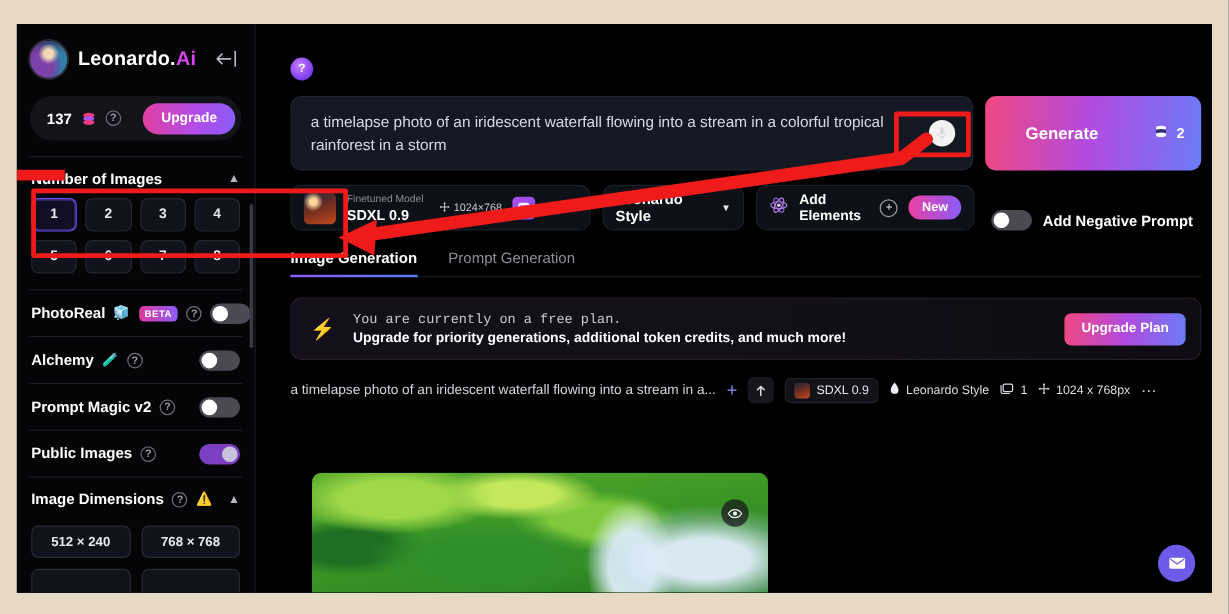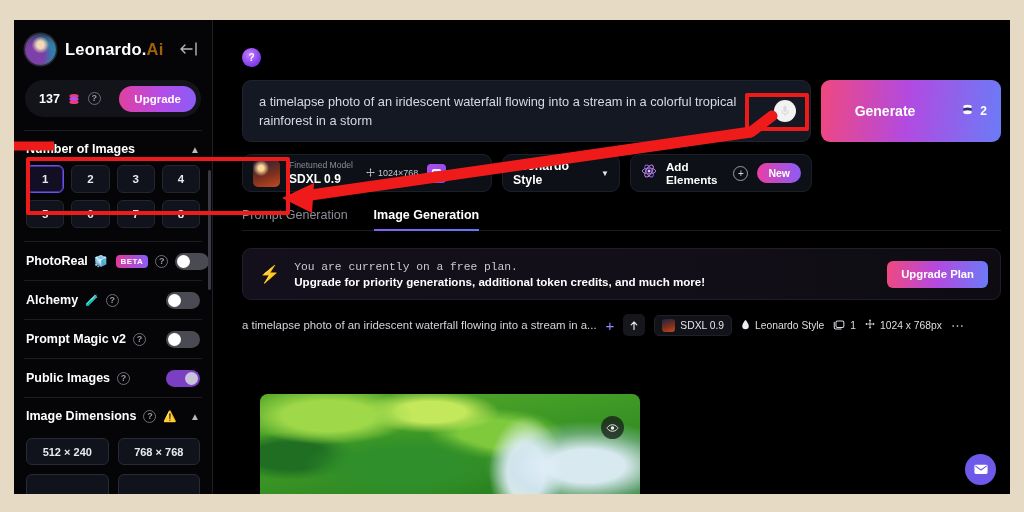--- a/index.html
+++ b/index.html
@@ -40,21 +40,21 @@
       radial-gradient(circle at 50% 35%, #f3d9b5 0 14%, rgba(243,217,181,0) 34%),
       radial-gradient(circle at 30% 70%, #7d3fa8 0 30%, rgba(125,63,168,0) 60%),
       radial-gradient(circle at 75% 60%, #2f7fa8 0 28%, rgba(47,127,168,0) 62%),
       conic-gradient(from 200deg, #3b2a55, #6b3d8f, #23456e, #8a4f3a, #3b2a55);
     box-shadow: 0 0 0 1.5px #2b2b33;
   }
   .brand-name {
     font-size: 16.5px; font-weight: 700; color: #ffffff;
     letter-spacing: .2px; white-space: nowrap;
   }
-  .brand-name .ai { color: #a16207; }
+  .brand-name .ai { color: #d946ef; }
   .collapse-icon {
     margin-left: auto; margin-right: 2px;
     color: #cfcfd6; opacity: .85;
     display: flex; align-items: center;
   }
 
   .credit-pill {
     margin: 2px 11px 0 11px;
     height: 37px; border-radius: 19px;
     background: #13131a;
@@ -547,25 +547,31 @@
             <ellipse cx="9" cy="9" rx="7.5" ry="3.2" stroke="#8a6ae8" stroke-width="1.1" fill="none" transform="rotate(60 9 9)"></ellipse>
             <ellipse cx="9" cy="9" rx="7.5" ry="3.2" stroke="#c77de8" stroke-width="1.1" fill="none" transform="rotate(120 9 9)"></ellipse>
             <circle cx="9" cy="9" r="1.7" fill="#e0c7ff"></circle>
           </svg>
         </span>
         <span class="elements-label">Add Elements</span>
         <span class="plus-round">+</span>
         <span class="new-badge">New</span>
       </div>
 
+      <div class="neg-wrap">
+        <span class="switch">
+            <span class="knob"></span>
+          </span>
+        <span class="neg-label">Add Negative Prompt</span>
+      </div>
     </div>
 
     <div class="tabs">
+      <div class="tab active">Image Generation</div>
       <div class="tab">Prompt Generation</div>
-      <div class="tab active">Image Generation</div>
     </div>
 
     <div class="plan-banner">
       <span class="bolt">⚡</span>
       <span class="plan-lines">
         <span class="plan-l1">You are currently on a free plan.</span>
         <span class="plan-l2">Upgrade for priority generations, additional token credits, and much more!</span>
       </span>
       <button class="upgrade-plan-btn">Upgrade Plan</button>
     </div>

